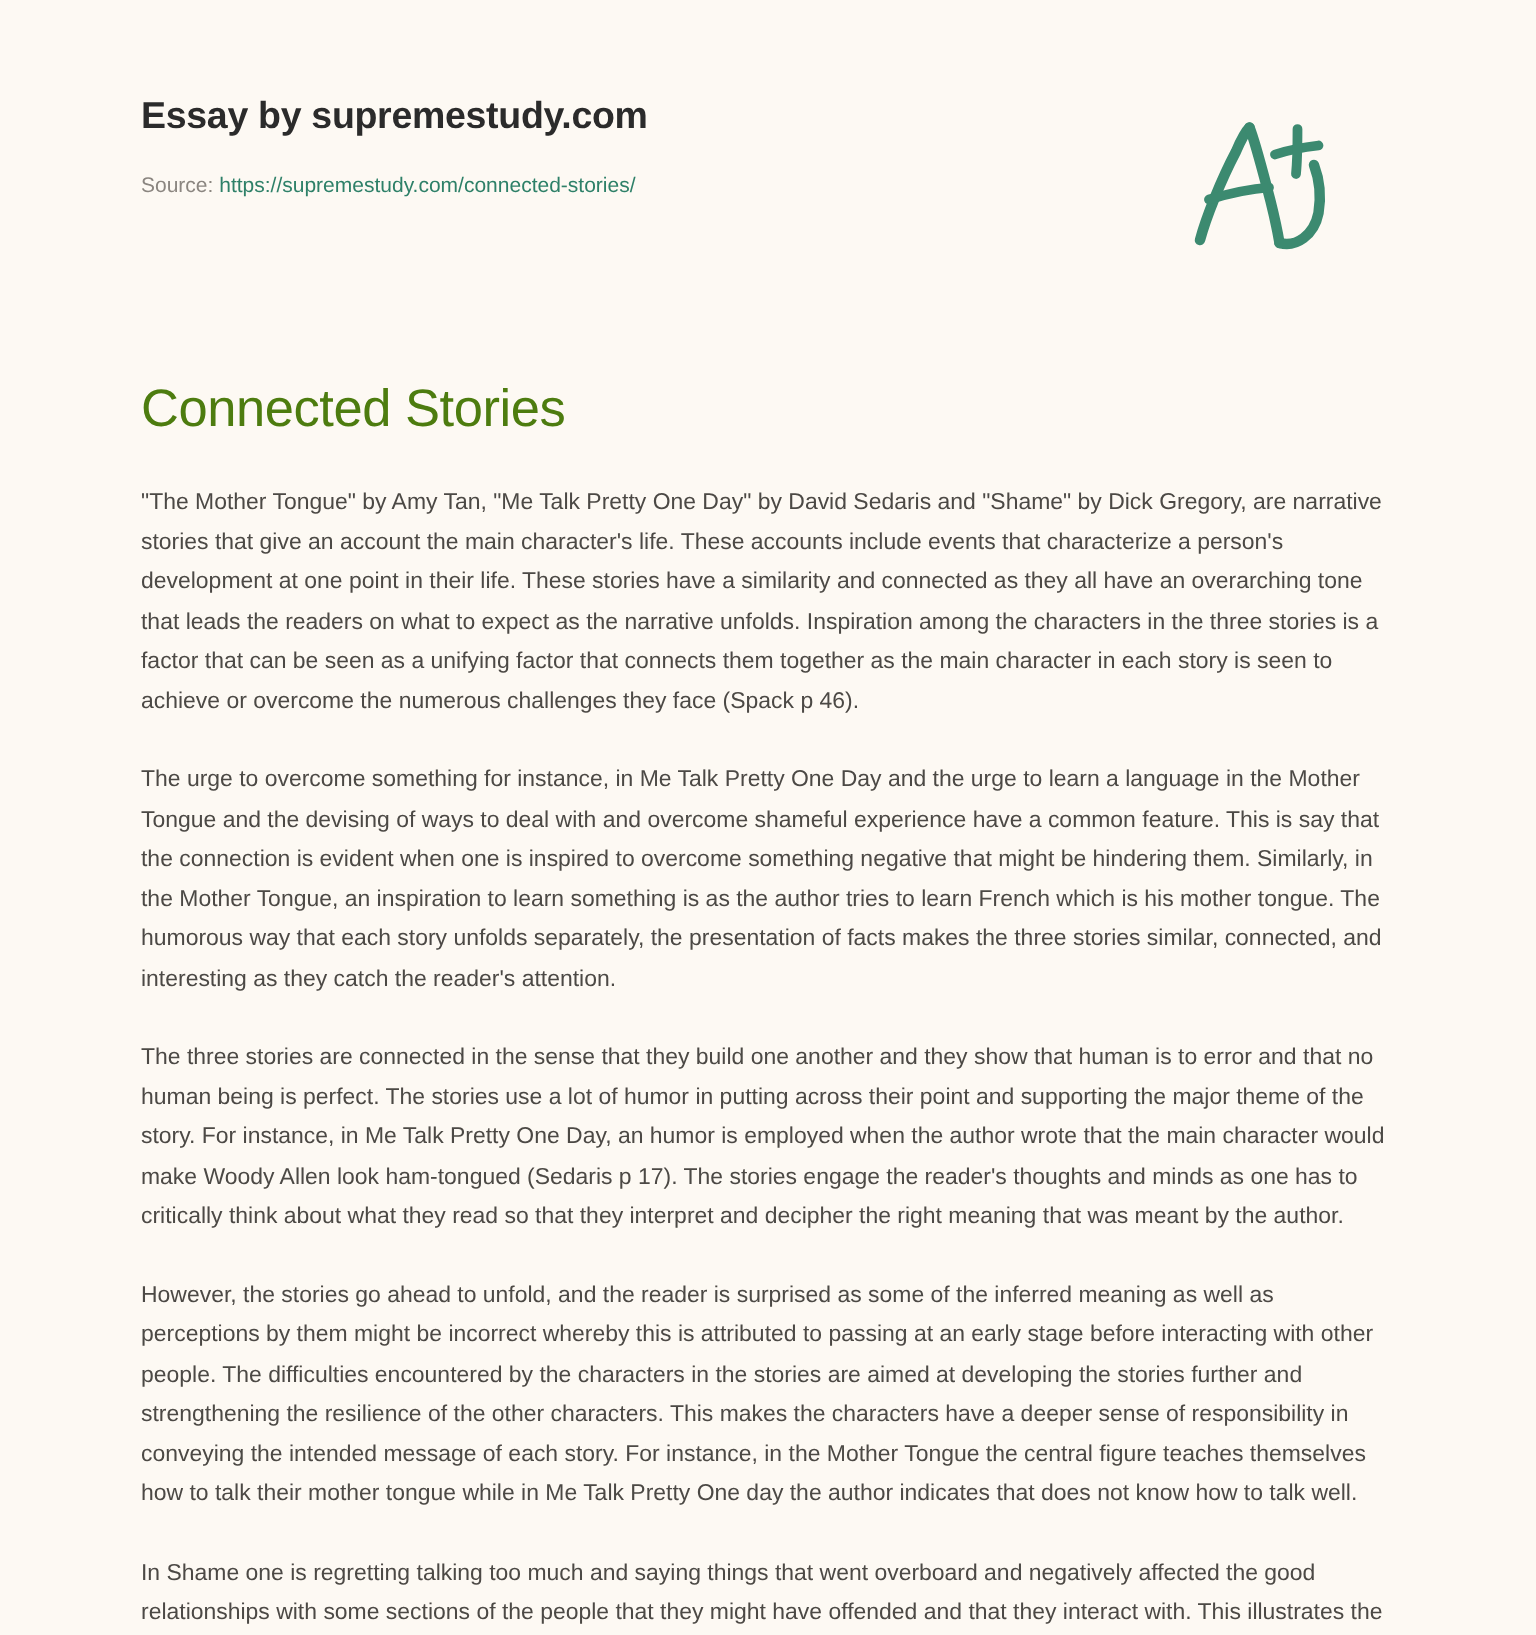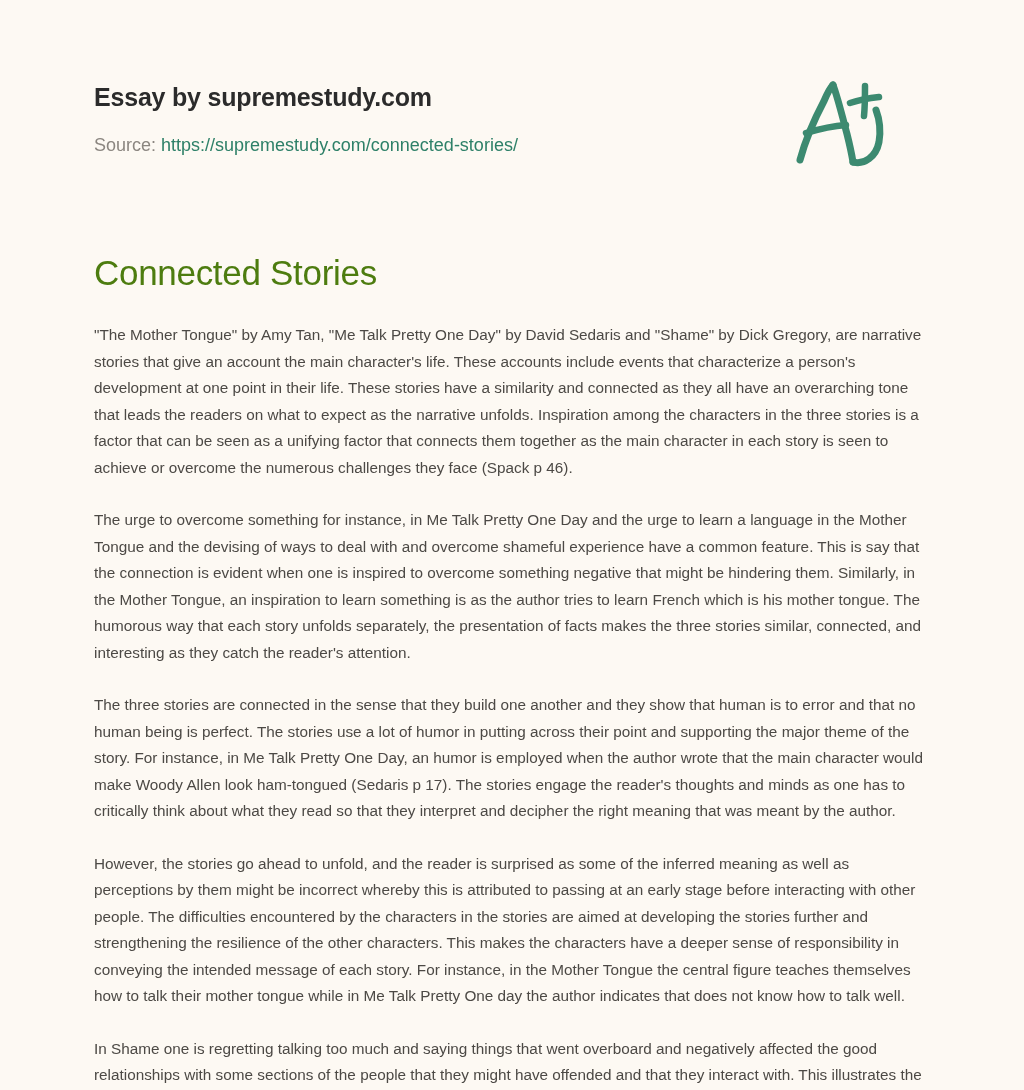--- a/index.html
+++ b/index.html
@@ -24,34 +24,33 @@
   
   .header {
     position: relative;
     padding: 62px 94px 0 94px;
     display: flex;
     justify-content: space-between;
     align-items: flex-start;
   }
   .header-left {
     display: block;
-    margin-top: 20px;
   }
   .brand-line {
     font-size: 25px;
     font-weight: bold;
     color: #2b2b2b;
     letter-spacing: -0.2px;
     line-height: 1.2;
     margin: 0;
     white-space: nowrap;
   }
   .source-line {
     margin-top: 22px;
-    font-size: 18px;
+    font-size: 14px;
     line-height: 1.3;
     white-space: nowrap;
   }
   .source-label {
     color: #8b8680;
   }
   .source-url {
     color: #2E8068;
     text-decoration: none;
   }

